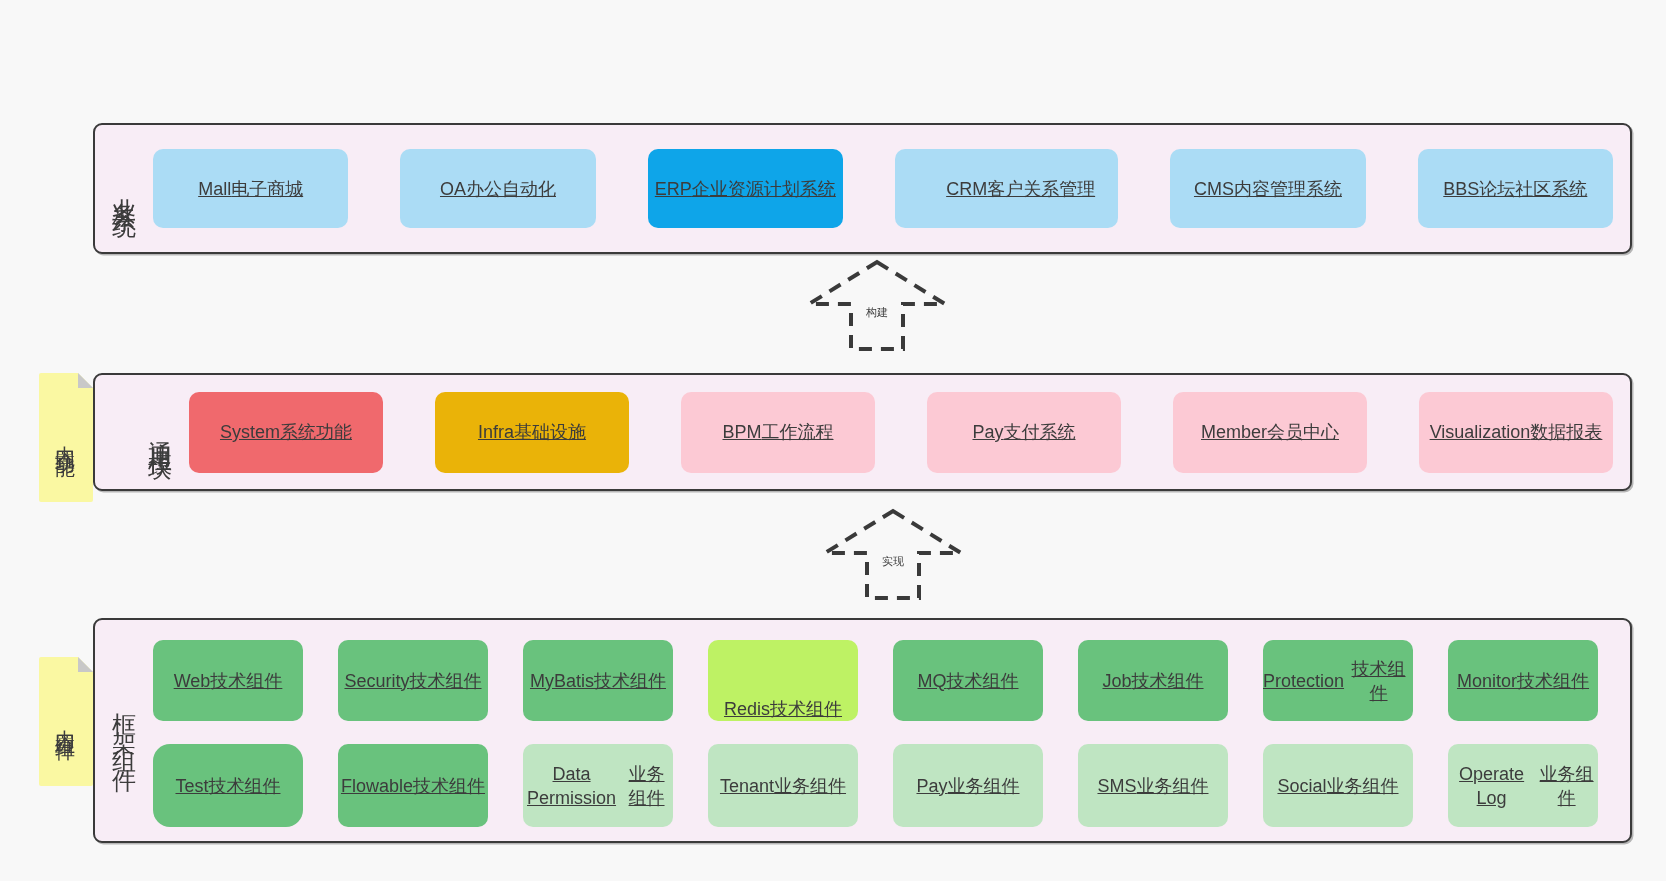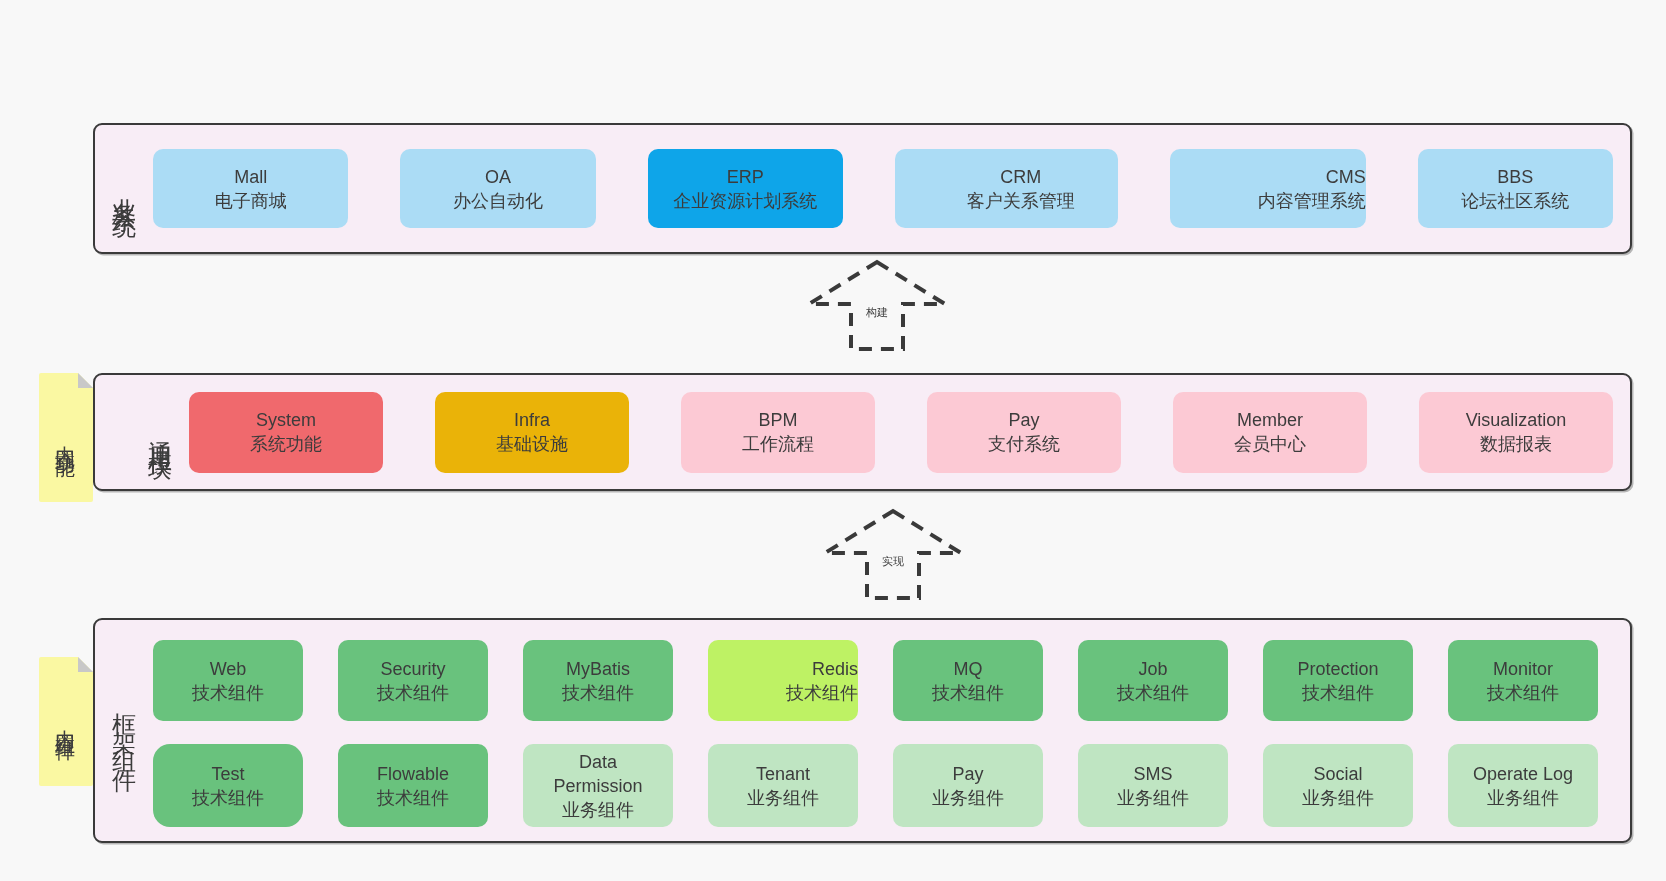--- a/index.html
+++ b/index.html
@@ -59,25 +59,26 @@
     grid-template-columns: repeat(8, 1fr);
     grid-template-rows: 81px 83px;
     column-gap: 35px;
     row-gap: 23px;
     margin: 20px 32px 18px 0;
   }
 
   .node {
     border-radius: 10px;
     display: flex;
-    flex-direction: column;
+    flex-direction: row;
     align-items: center;
     justify-content: center;
     text-align: center;
     line-height: 24px;
+    text-decoration: underline;
   }
   .node-title { font-size: 18px; }
   .node-subtitle { font-size: 18px; }
   .grid .node-title { max-width: 112px; }
 
   .note {
     position: absolute;
     left: 39px;
     width: 54px;
     background: var(--noteBg, #faf8a2);
@@ -142,21 +143,21 @@
           <div class="node-subtitle">办公自动化</div>
         </div>
         <div class="node" style="background: #0ea5e9;">
           <div class="node-title">ERP</div>
           <div class="node-subtitle">企业资源计划系统</div>
         </div>
         <div class="node" style="background: rgb(171, 220, 245); padding-left: 28px;">
           <div class="node-title">CRM</div>
           <div class="node-subtitle">客户关系管理</div>
         </div>
-        <div class="node" style="background: rgb(171, 220, 245); align-items: flex-end;">
+        <div class="node" style="background: rgb(171, 220, 245);">
           <div class="node-title">CMS</div>
           <div class="node-subtitle">内容管理系统</div>
         </div>
         <div class="node" style="background: rgb(171, 220, 245);">
           <div class="node-title">BBS</div>
           <div class="node-subtitle">论坛社区系统</div>
         </div>
       </div>
   </section>
 

